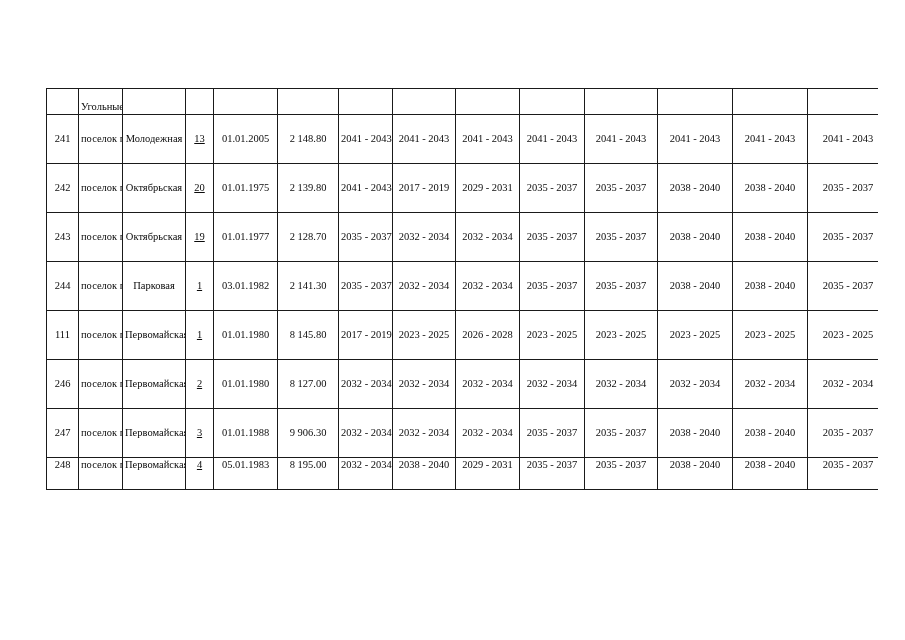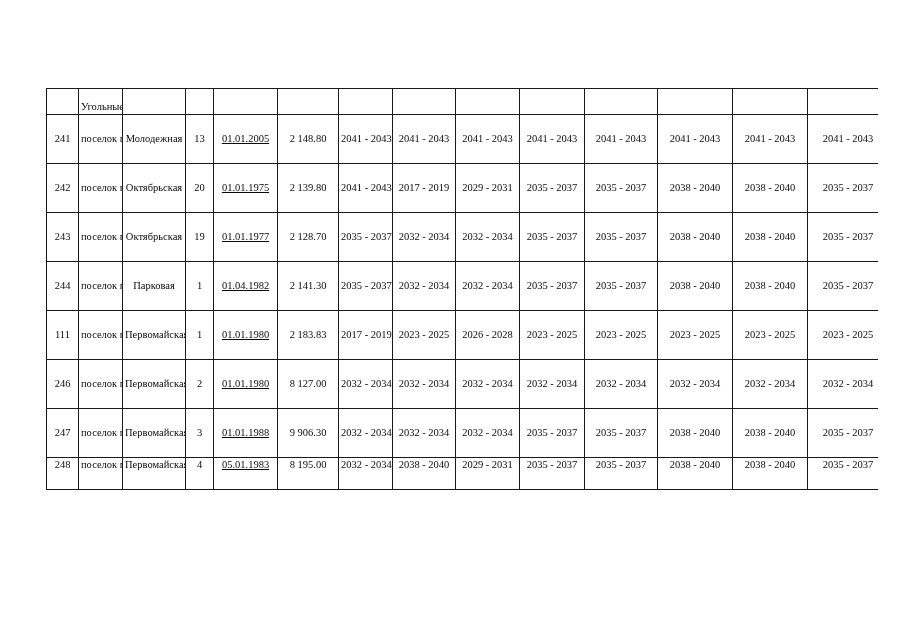--- a/index.html
+++ b/index.html
@@ -48,22 +48,22 @@
     line-height: 12.4px;
     font-family: "Liberation Serif", "DejaVu Serif", serif;
     color: #0b0b0b;
     background: #ffffff;
     overflow: hidden;
     white-space: nowrap;
   }
   td.c-num      { width: 27px; }
   td.c-locality { width: 39px; white-space: normal; line-height: 11.6px; }
   td.c-street   { width: 58px; }
-  td.c-house    { width: 23px; }
-  td.c-date     { width: 59px; text-decoration: underline; }
+  td.c-house    { width: 23px; text-decoration: underline; }
+  td.c-date     { width: 59px; }
   td.c-area     { width: 56px; }
   td.c-y1 { width: 49px; }
   td.c-y2 { width: 58px; }
   td.c-y3 { width: 59px; }
   td.c-y4 { width: 60px; }
   td.c-y5 { width: 68px; }
   td.c-y6 { width: 70px; }
   td.c-y7 { width: 70px; }
   td.c-y8 { width: 76px; }
   tr.clip-top td { height: 24px; vertical-align: bottom; padding-bottom: 1px; }
@@ -139,38 +139,38 @@
             <td class="c-y5">2035 - 2037</td>
             <td class="c-y6">2038 - 2040</td>
             <td class="c-y7">2038 - 2040</td>
             <td class="c-y8">2035 - 2037</td>
           </tr>
           <tr class="body-row">
             <td class="c-num">244</td>
             <td class="c-locality">поселок городского типа Угольные Копи</td>
             <td class="c-street">Парковая</td>
             <td class="c-house">1</td>
-            <td class="c-date">01.04.1982</td>
+            <td class="c-date">03.01.1982</td>
             <td class="c-area">2 141.30</td>
             <td class="c-y1">2035 - 2037</td>
             <td class="c-y2">2032 - 2034</td>
             <td class="c-y3">2032 - 2034</td>
             <td class="c-y4">2035 - 2037</td>
             <td class="c-y5">2035 - 2037</td>
             <td class="c-y6">2038 - 2040</td>
             <td class="c-y7">2038 - 2040</td>
             <td class="c-y8">2035 - 2037</td>
           </tr>
           <tr class="body-row">
             <td class="c-num">111</td>
             <td class="c-locality">поселок городского типа Угольные Копи</td>
             <td class="c-street">Первомайская</td>
             <td class="c-house">1</td>
             <td class="c-date">01.01.1980</td>
-            <td class="c-area">2 183.83</td>
+            <td class="c-area">8 145.80</td>
             <td class="c-y1">2017 - 2019</td>
             <td class="c-y2">2023 - 2025</td>
             <td class="c-y3">2026 - 2028</td>
             <td class="c-y4">2023 - 2025</td>
             <td class="c-y5">2023 - 2025</td>
             <td class="c-y6">2023 - 2025</td>
             <td class="c-y7">2023 - 2025</td>
             <td class="c-y8">2023 - 2025</td>
           </tr>
           <tr class="body-row">

